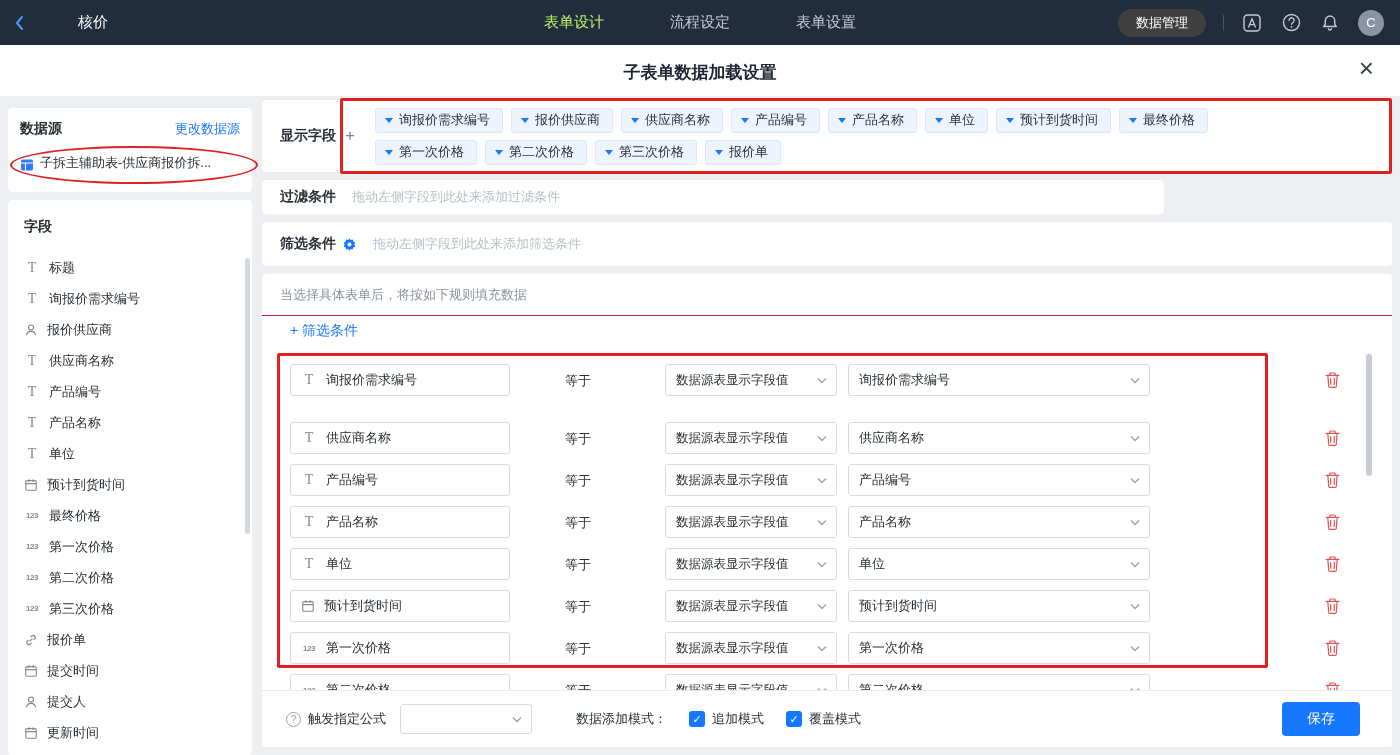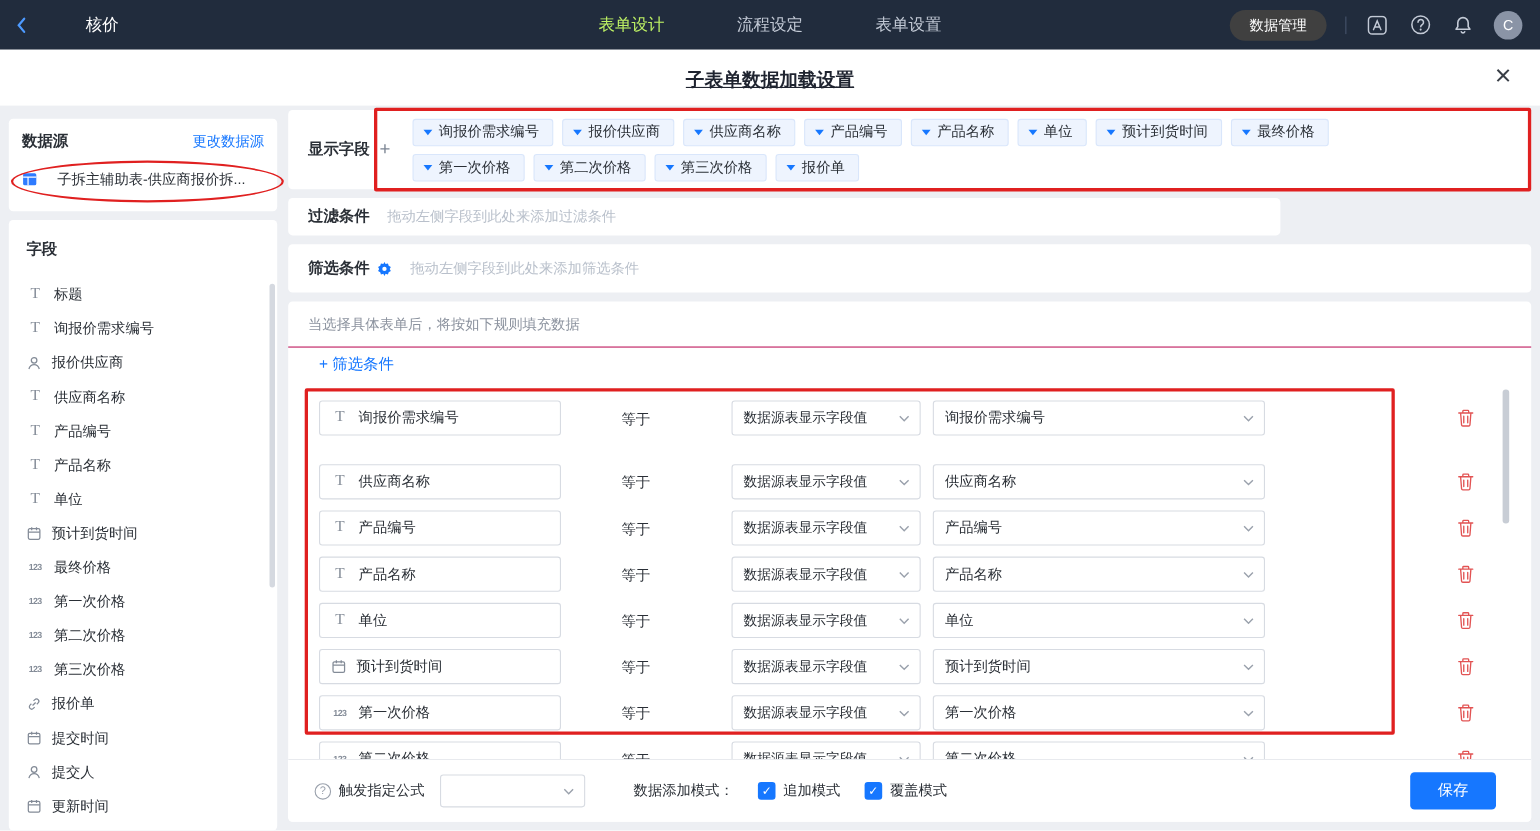--- a/index.html
+++ b/index.html
@@ -14,31 +14,31 @@
   .tb-tab { font-size:15px; color:#c3cad6; cursor:pointer; white-space:nowrap; }
   .tb-tab.active { color:#bef264; }
   .tb-right { margin-left:auto; display:flex; align-items:center; gap:17px; padding-right:16px; }
   .btn-green { background:#404040; color:#fff; font-size:13px; border:none; border-radius:14px; height:28px; padding:0 18px; cursor:pointer; font-family:inherit; }
   .tb-divider { width:1px; height:16px; background:#46536c; }
   .tb-icon { width:22px; height:22px; color:#c3cad6; display:flex; align-items:center; justify-content:center; cursor:pointer; }
   .avatar { width:26px; height:26px; border-radius:50%; background:#8a94a6; color:#fff; font-size:13px; display:flex; align-items:center; justify-content:center; cursor:pointer; }
 
   
   .dlg-header { position:absolute; left:0; top:45px; width:1400px; height:51px; background:#fff; }
-  .dlg-title { position:absolute; left:0; right:0; top:16px; text-align:center; font-size:17px; font-weight:bold; color:#1f2430;text-decoration:underline; }
+  .dlg-title { position:absolute; left:0; right:0; top:16px; text-align:center; font-size:17px; font-weight:bold; color:#1f2430; }
   .dlg-close { position:absolute; right:26px; top:10px; font-size:26px; color:#3a3f47; cursor:pointer; line-height:1; }
 
   .card { position:absolute; background:#fff; border-radius:4px; }
 
   
   .card-ds { left:8px; top:108px; width:244px; height:84px; padding:12px; }
   .ds-head { display:flex; justify-content:space-between; align-items:center; }
   .ds-title { font-size:14px; font-weight:bold; }
   .ds-change { font-size:13px; color:#1677ff; cursor:pointer; }
-  .ds-item { margin-top:16px; display:flex; align-items:center; gap:18px; font-size:13px; white-space:nowrap; overflow:hidden; cursor:pointer; }
+  .ds-item { margin-top:16px; display:flex; align-items:flex-end; gap:6px; font-size:13px; white-space:nowrap; overflow:hidden; cursor:pointer; }
 
   
   .card-fields { left:8px; top:200px; width:244px; height:555px; padding:18px 0 0 16px; overflow:hidden; }
   .fields-title { font-size:14px; font-weight:bold; margin-bottom:16px; }
   .field-item { display:flex; align-items:center; gap:9px; height:31px; font-size:13px; color:#2a2f36; cursor:pointer; white-space:nowrap; }
   .fi { width:16px; text-align:center; color:#838b97; flex:0 0 16px; }
   .t-icon { font-family:"Liberation Serif","DejaVu Serif",serif; font-size:14px; }
   .num-icon { font-size:8px; font-weight:bold; letter-spacing:-0.5px; }
   .fi-svg { width:14px; height:14px; color:#838b97; flex:0 0 14px; }
   .fields-scroll { position:absolute; right:2px; top:58px; width:5px; height:276px; background:#d5d9e0; border-radius:3px; cursor:pointer; }

